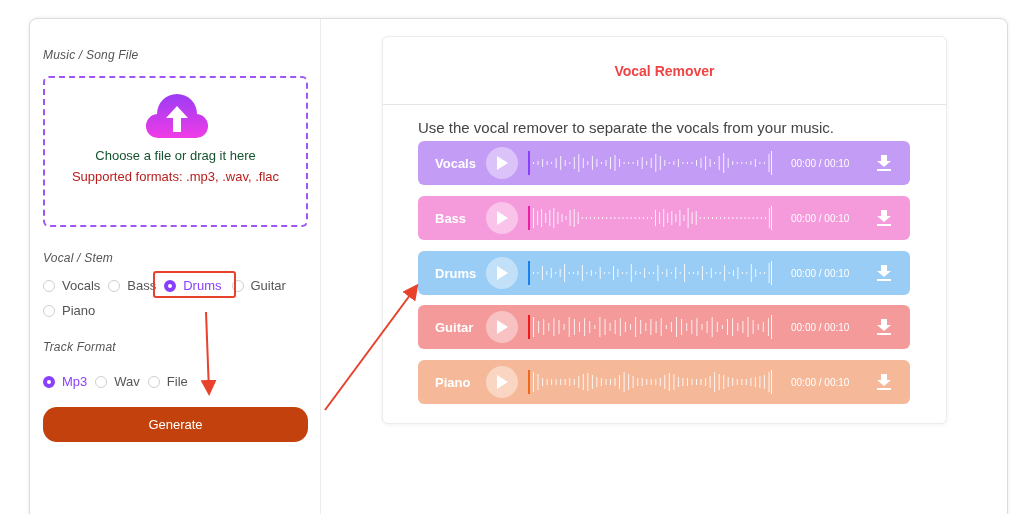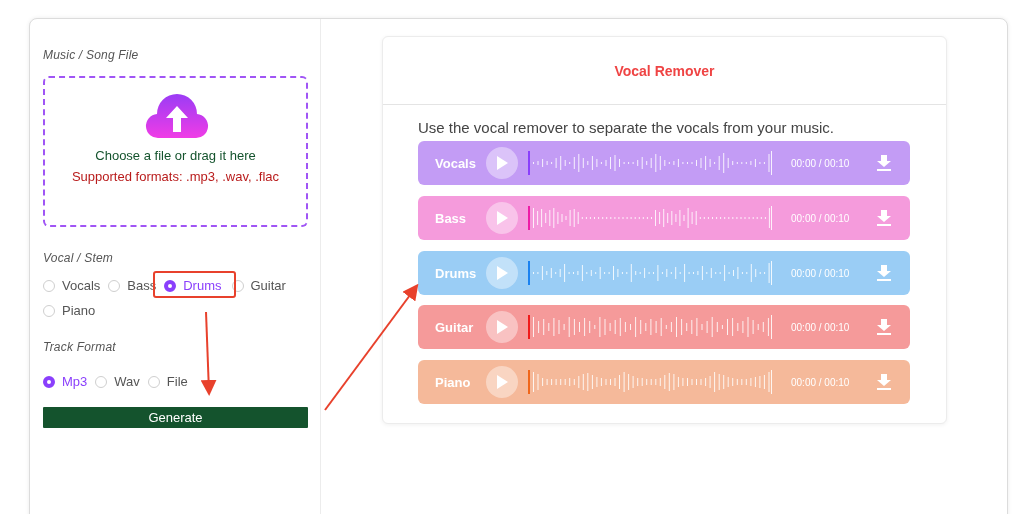--- a/index.html
+++ b/index.html
@@ -22,22 +22,22 @@
   .dz-line1 { position: absolute; left: 0; right: 0; top: 70px; font-size: 13px; color: #14532d; }
   .dz-line2 { position: absolute; left: 0; right: 0; top: 91px; font-size: 13px; color: #b91c1c; }
   .radio-row { position: absolute; left: 13px; display: flex; align-items: center; font-size: 13px; color: #555; }
   .radio { display: flex; align-items: center; margin-right: 8px; cursor: pointer; }
   .radio .dot {
     width: 12px; height: 12px; border-radius: 50%; border: 1px solid #cfcfcf; margin-right: 7px; background: #fff; position: relative;
   }
   .radio.checked .dot { border: 4px solid #8a3ffc; background: #fff; }
   .radio.checked .lbl { color: #8a3ffc; }
   .generate-btn {
-    position: absolute; left: 13px; top: 388px; width: 265px; height: 21px;
-    background: #14532d; border-radius: 1px; color: #fff; font-size: 13px;
+    position: absolute; left: 13px; top: 388px; width: 265px; height: 35px;
+    background: #c2410c; border-radius: 14px; color: #fff; font-size: 13px;
     display: flex; align-items: center; justify-content: center; cursor: pointer; border: none;
   }
   .highlight-box {
     position: absolute; left: 123px; top: 252px; width: 83px; height: 27px;
     border: 2px solid #e8412c; border-radius: 3px; pointer-events: none;
   }
   .card {
     position: absolute; left: 352px; top: 17px; width: 565px; height: 388px;
     border: 1px solid #ececec; border-radius: 6px; background: #fff;
     box-shadow: 0 1px 4px rgba(0,0,0,0.06);

